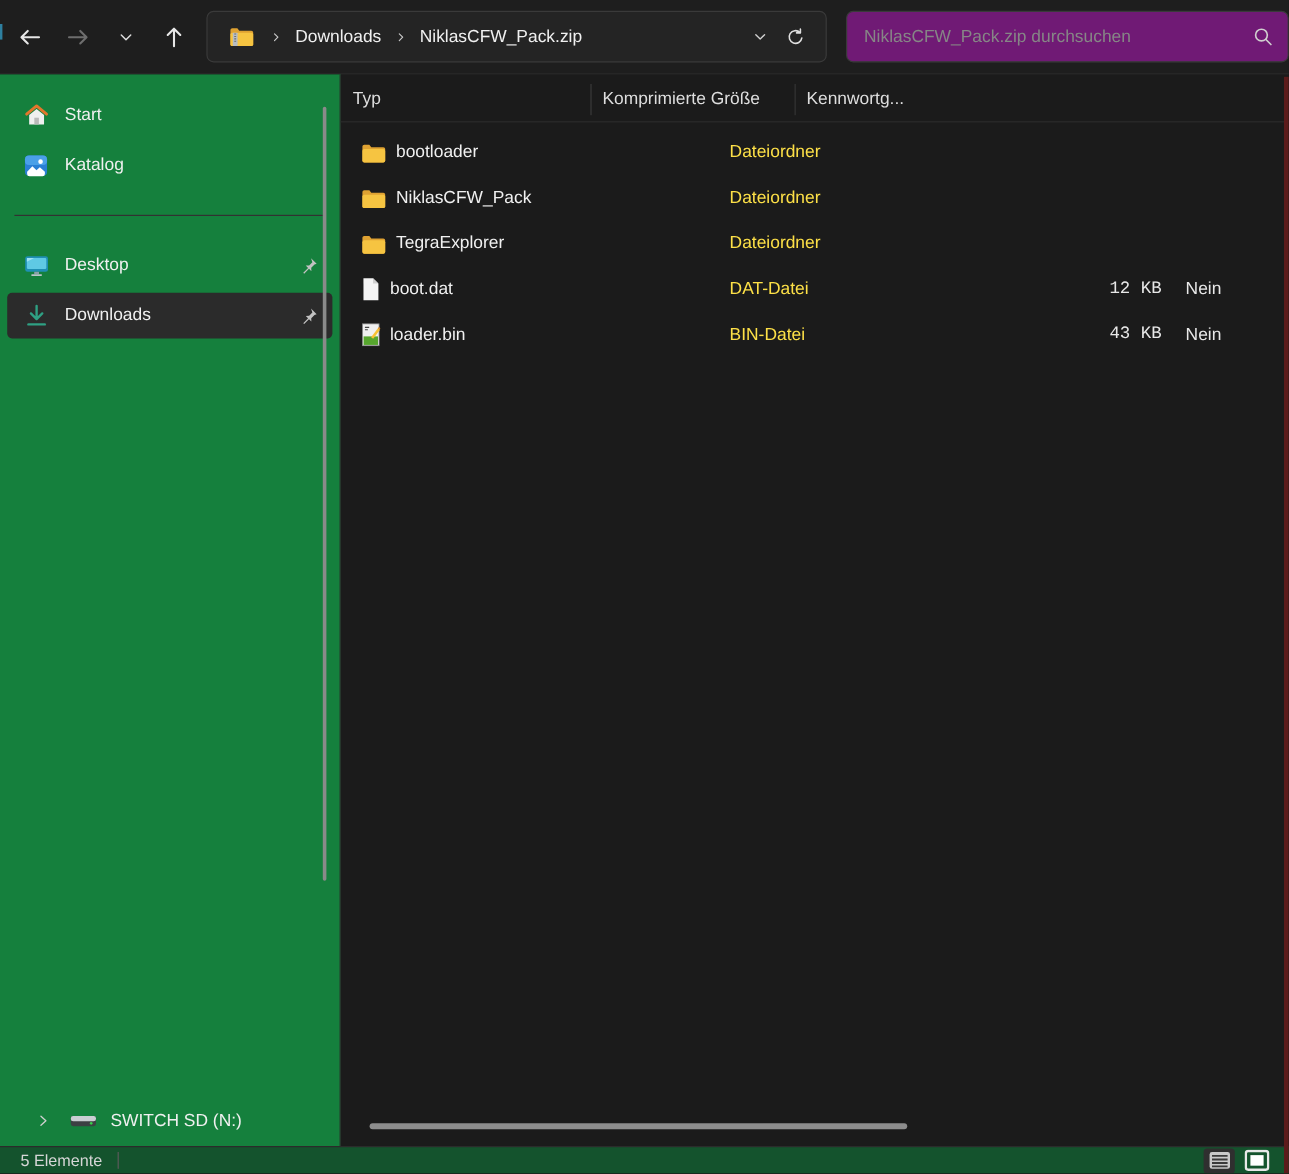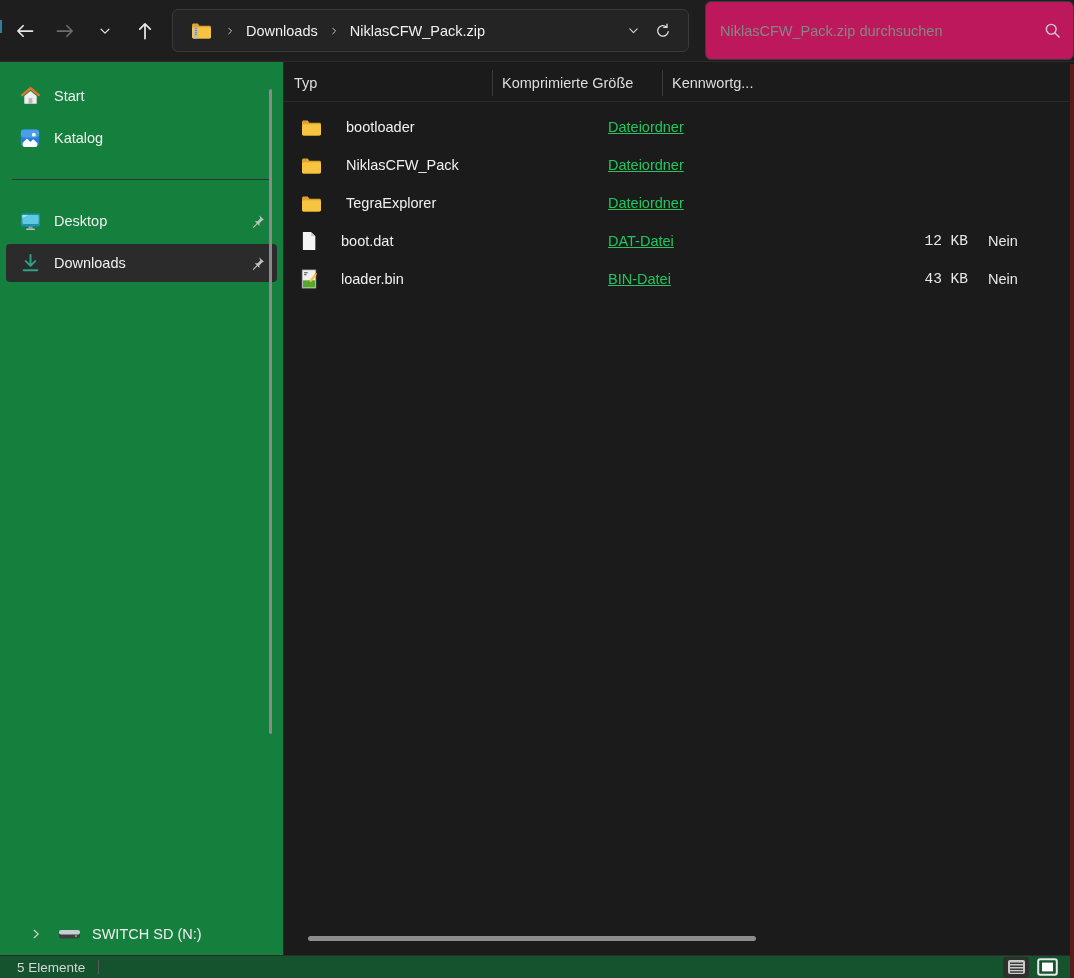--- a/index.html
+++ b/index.html
@@ -14,21 +14,21 @@
   
   .toolbar { height:62px; flex:0 0 62px; display:flex; align-items:center; background:#1e1e1e; border-bottom:1px solid #2a2a2a; padding-left:8px; }
   .nav-btns { display:flex; align-items:center; gap:6px; margin-right:10px; }
   .nav-btn { width:34px; height:32px; display:flex; align-items:center; justify-content:center; border-radius:4px; cursor:default; }
   .addr-bar { width:520px; height:43px; background:#242424; border:1px solid #3a3a3a; border-radius:6px; display:flex; align-items:center; padding:0 10px; }
   .crumb-icon { margin:0 6px 0 8px; display:flex; }
   .crumb-sep { margin:0 7px; display:flex; }
   .crumb { font-size:14.5px; color:#f0f0f0; white-space:nowrap; padding:3px 4px; border-radius:3px; }
   .addr-spacer { flex:1; }
   .addr-btn { width:30px; height:30px; display:flex; align-items:center; justify-content:center; border-radius:4px; }
-  .search-box { width:371px; height:59px; margin-left:16px; background:#be185d; border:1px solid #3a3a3a; border-radius:6px; display:flex; align-items:center; padding:0 12px; }
+  .search-box { width:371px; height:43px; margin-left:16px; background:#701a75; border:1px solid #3a3a3a; border-radius:6px; display:flex; align-items:center; padding:0 12px; }
   .search-box input { flex:1; background:transparent; border:none; outline:none; color:#e8e8e8; font-size:14.5px; font-family:"Liberation Sans", sans-serif; }
   .search-box input::placeholder { color:#868686; }
 
   
   .app-body { flex:1; display:flex; min-height:0; position:relative; }
 
   
   .sidebar { width:284px; flex:0 0 284px; border-right:1px solid #2a2a2a; padding-top:15px; display:flex; flex-direction:column; position:relative; background:#15803d; }
   .side-item { height:38px; margin:0 6px; border-radius:4px; display:flex; align-items:center; font-size:14.5px; color:#f0f0f0; padding-left:42px; position:relative; }
   .side-item + .side-item { margin-top:4px; }
@@ -50,22 +50,22 @@
   .hcol { display:flex; align-items:center; font-size:14.5px; color:#dedede; position:relative; }
   .hcol:not(:first-child)::before { content:''; position:absolute; left:0; top:5px; bottom:5px; width:1px; background:#3a3a3a; }
   .hcol.c-name { width:316px; padding-left:37px; }
   .hcol.c-type { width:208px; padding-left:10px; }
   .hcol.c-size { width:170px; padding-left:10px; }
   .hcol.c-pw   { flex:1; padding-left:10px; overflow:hidden; white-space:nowrap; }
   .sort-indicator { position:absolute; left:152px; top:0px; }
 
   .rows { margin-top:6px; }
   .file-row { display:flex; height:38px; align-items:center; font-size:14.5px; color:#f0f0f0; }
-  .cell-name { width:316px; display:flex; align-items:center; padding-left:17px; gap:24px; overflow:hidden; white-space:nowrap; }
-  .cell-type { width:208px; padding-left:8px; color:#22c55e;text-decoration:underline; }
+  .cell-name { width:316px; display:flex; align-items:center; padding-left:17px; gap:8px; overflow:hidden; white-space:nowrap; }
+  .cell-type { width:208px; padding-left:8px; color:#fde047; }
   .cell-size { width:170px; display:flex; justify-content:flex-end; padding-right:10px; color:#e8e8e8;font-family:Liberation Mono, monospace; }
   .cell-pw   { flex:1; padding-left:10px; color:#e8e8e8; }
 
   .hscroll-thumb { position:absolute; left:24px; top:874px; width:448px; height:5px; border-radius:3px; background:#8d8d8d; }
 
   
   .statusbar { height:23px; flex:0 0 23px; border-top:1px solid #2b2b2b; background:#14532d; display:flex; align-items:center; padding:0 8px 0 17px; font-size:13.5px; color:#d6d6d6; }
   .status-sep { width:1px; height:14px; background:#5a5a5a; margin-left:13px; }
   .view-btns { margin-left:auto; display:flex; align-items:center; gap:5px; margin-right:6px; }
   .view-btn { width:26px; height:21px; display:flex; align-items:center; justify-content:center; border-radius:3px; }

